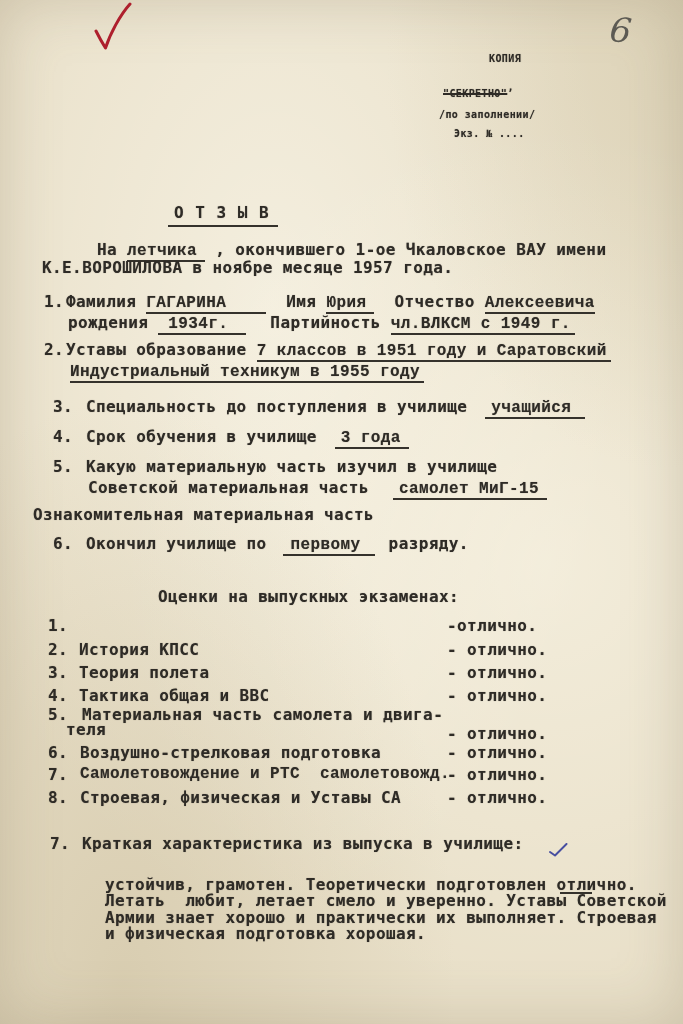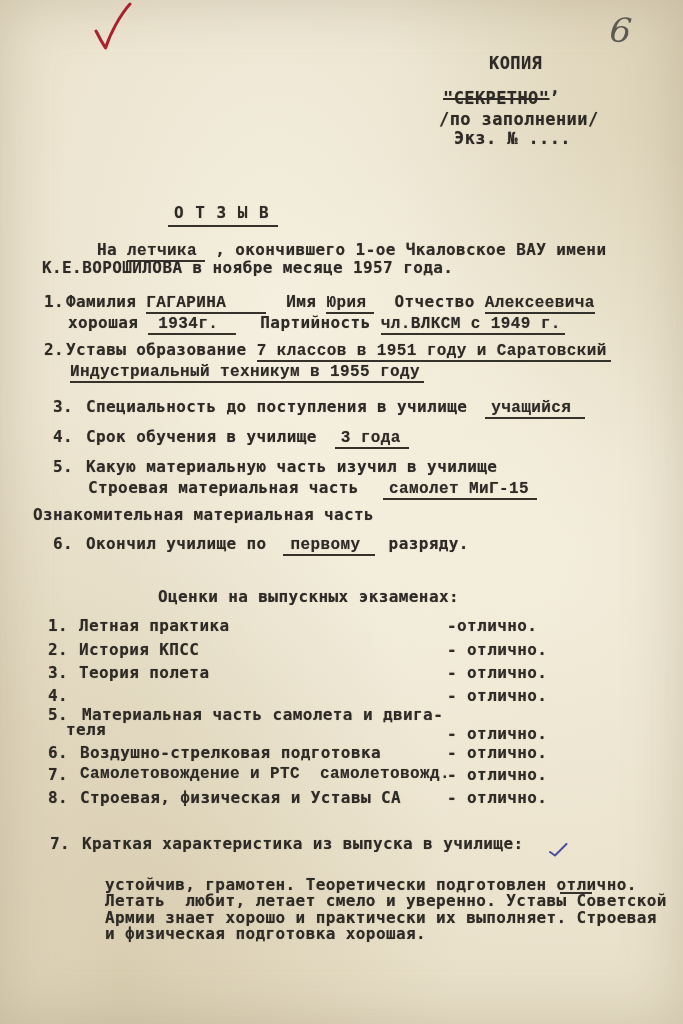--- a/index.html
+++ b/index.html
@@ -17,21 +17,21 @@
     box-shadow: inset 0 0 60px rgba(120,104,70,.25);
     font-family:"DejaVu Sans Mono","Liberation Mono",monospace;
     font-weight:bold;
     font-size:16px;
     letter-spacing:.4px;
     color:#2e2b26;
   }
   .line{position:absolute;white-space:pre;text-shadow:0 0 1px rgba(46,43,38,.45);}
   .u{border-bottom:2px solid #35322c;padding-bottom:0px;font-family:Liberation Mono, monospace;}
   .strike{text-decoration:line-through;text-decoration-thickness:2px;}
-  .hdr{font-size:17px;}
+  .hdr{font-size:10px;}
   .title{letter-spacing:1px;border-bottom:2px solid #35322c;padding:0 8px 3px 6px;}
   .num{position:absolute;white-space:pre;text-shadow:0 0 1px rgba(46,43,38,.45);}.ml14{margin-left:14px;}.ml16{margin-left:16px;}
   .ml18{margin-left:18px;}.ml20{margin-left:20px;}.ml24{margin-left:24px;margin-top:36px;}
   .pr4{padding-right:4px;}.pr8{padding-right:8px;}.pr14{padding-right:14px;}
   .pr40{padding-right:40px;}.pl6{padding-left:6px;}.pl8{padding-left:8px;}
   .grade{position:absolute;left:447px;white-space:pre;text-shadow:0 0 1px rgba(46,43,38,.45);}
   .hand-six{
     position:absolute;left:610px;top:10px;
     font-family:"DejaVu Serif","Liberation Serif",serif;
     font-style:italic;font-weight:normal;font-size:34px;color:#5c5a53;
@@ -56,56 +56,56 @@
   <div class="line hdr" style="left:439px;top:109px;">/по заполнении/</div>
   <div class="line hdr" style="left:454px;top:128px;">Экз. № ....</div>
 
   <div class="line" style="left:168px;top:203px;"><span class="title">О Т З Ы В</span></div>
 
   <div class="line" style="left:97px;top:240px;"><span>На </span><span class="u pr8">летчика</span><span> , окончившего 1-ое Чкаловское ВАУ имени</span></div>
   <div class="line" style="left:42px;top:258px;">К.Е.ВОРОШИЛОВА в ноябре месяце 1957 года.</div>
 
   <div class="num" style="left:44px;top:292px;">1.</div>
   <div class="line" style="left:66px;top:292px;"><span>Фамилия </span><span class="u pr40">ГАГАРИНА</span><span class="ml20">Имя </span><span class="u pr8">Юрия</span><span>  Отчество </span><span class="u">Алексеевича</span></div>
-  <div class="line" style="left:68px;top:313px;"><span>хорошая </span><span class="u pr8"> 1934г. </span><span class="ml14"> Партийность </span><span class="u pr4">чл.ВЛКСМ с 1949 г.</span></div>
+  <div class="line" style="left:68px;top:313px;"><span>рождения </span><span class="u pr8"> 1934г. </span><span class="ml14"> Партийность </span><span class="u pr4">чл.ВЛКСМ с 1949 г.</span></div>
 
   <div class="num" style="left:44px;top:340px;">2.</div>
   <div class="line" style="left:66px;top:340px;"><span>Уставы образование </span><span class="u pr4">7 классов в 1951 году и Саратовский</span></div>
   <div class="line" style="left:70px;top:361px;"><span class="u pr4">Индустриальный техникум в 1955 году</span></div>
 
   <div class="num" style="left:53px;top:397px;">3.</div>
   <div class="line" style="left:86px;top:397px;"><span>Специальность до поступления в училище</span><span class="u ml18 pl6 pr14">учащийся</span></div>
 
   <div class="num" style="left:53px;top:427px;">4.</div>
   <div class="line" style="left:86px;top:427px;"><span>Срок обучения в училище</span><span class="u ml18 pl6 pr8">3 года</span></div>
 
   <div class="num" style="left:53px;top:457px;">5.</div>
   <div class="line" style="left:86px;top:457px;">Какую материальную часть изучил в училище</div>
-  <div class="line" style="left:88px;top:478px;"><span>Строевая материальная часть</span><span class="u ml24 pl6 pr8">самолет МиГ-15</span></div>
+  <div class="line" style="left:88px;top:478px;"><span>Советской материальная часть</span><span class="u ml24 pl6 pr8">самолет МиГ-15</span></div>
 
   <div class="line" style="left:33px;top:505px;">Ознакомительная материальная часть</div>
 
   <div class="num" style="left:53px;top:534px;">6.</div>
   <div class="line" style="left:86px;top:534px;"><span>Окончил училище по</span><span class="u ml16 pl8 pr14">первому</span><span class="ml14">разряду.</span></div>
 
   <div class="line" style="left:158px;top:587px;">Оценки на выпускных экзаменах:</div>
 
   <div class="num" style="left:48px;top:616px;">1.</div>
-  <div class="line" style="left:79px;top:616px;">Летная практика</div>
   <div class="grade" style="top:616px;">-отлично.</div>
 
   <div class="num" style="left:48px;top:640px;">2.</div>
   <div class="line" style="left:79px;top:640px;">История КПСС</div>
   <div class="grade" style="top:640px;">- отлично.</div>
 
   <div class="num" style="left:48px;top:663px;">3.</div>
   <div class="line" style="left:79px;top:663px;">Теория полета</div>
   <div class="grade" style="top:663px;">- отлично.</div>
 
   <div class="num" style="left:48px;top:686px;">4.</div>
+  <div class="line" style="left:79px;top:686px;">Тактика общая и ВВС</div>
   <div class="grade" style="top:686px;">- отлично.</div>
 
   <div class="num" style="left:48px;top:705px;">5.</div>
   <div class="line" style="left:82px;top:705px;">Материальная часть самолета и двига-</div>
   <div class="line" style="left:66px;top:720px;">теля</div>
   <div class="grade" style="top:724px;">- отлично.</div>
 
   <div class="num" style="left:48px;top:743px;">6.</div>
   <div class="line" style="left:80px;top:743px;">Воздушно-стрелковая подготовка</div>
   <div class="grade" style="top:743px;">- отлично.</div>

